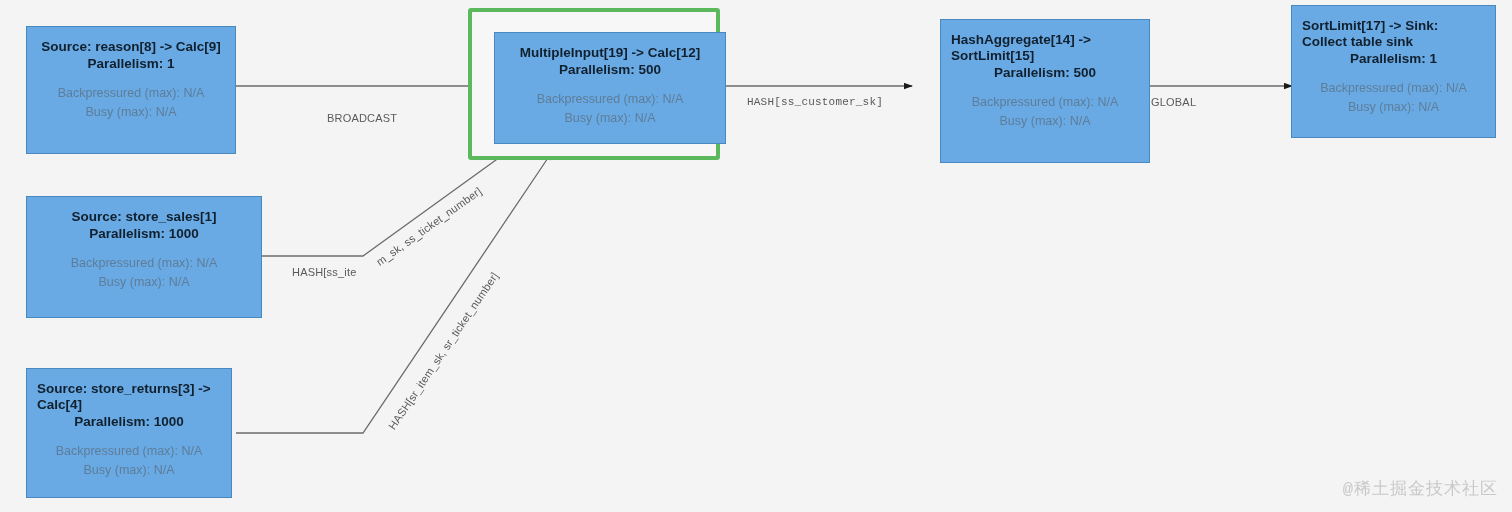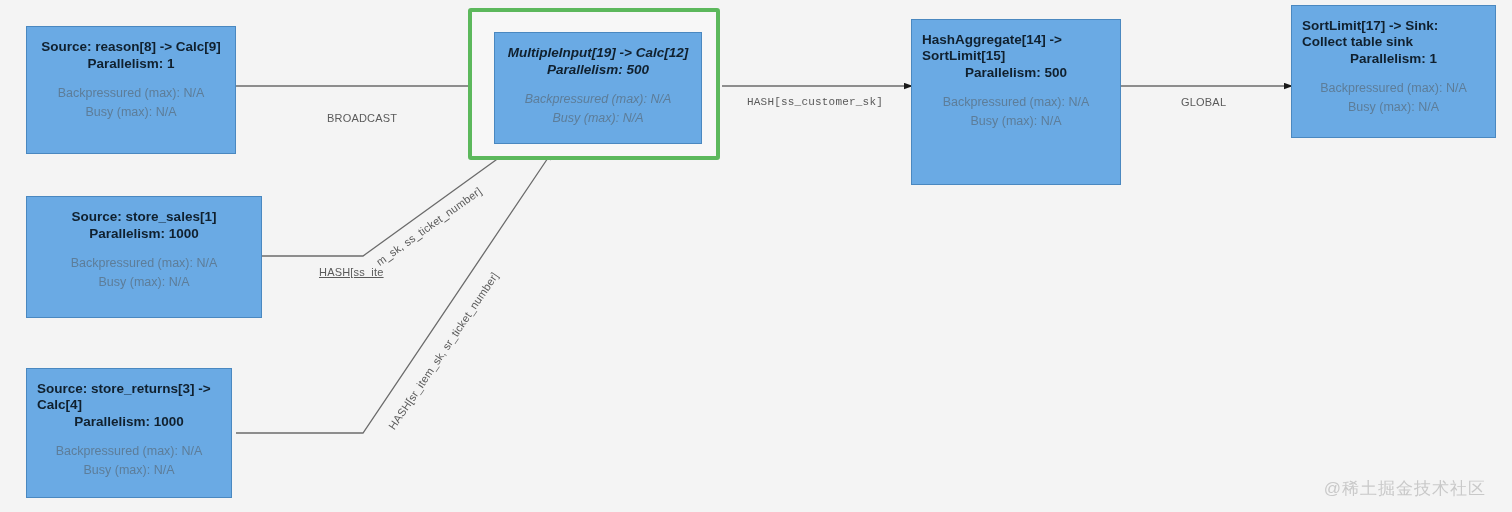--- a/index.html
+++ b/index.html
@@ -81,26 +81,26 @@
     white-space: nowrap;
     letter-spacing: 0.2px;
   }
   .edge-label.rot {
     transform-origin: 0 0;
   }
 
   
   .watermark {
     position: absolute;
-    right: 26px;
+    right: 14px;
     bottom: 12px;
     font-size: 17px;
     color: #c9c9c9;
     letter-spacing: 1px;
-    font-family: Liberation Sans, sans-serif;
+    font-family: Liberation Mono, monospace;
   }
 </style>
 </head>
 <body>
 
 <div id="canvas">
 
   <svg id="edge-layer" viewBox="0 0 1512 512" width="1512" height="512">
     <defs>
       <marker id="arrow" markerWidth="9" markerHeight="9" refX="8" refY="3.2" orient="auto" markerUnits="userSpaceOnUse">
@@ -150,31 +150,31 @@
   <div class="node" style="left:26px; top:368px; width:206px; height:130px;">
     <div class="title left">Source: store_returns[3] -&gt; Calc[4]</div>
     <div class="parallelism">Parallelism: 1000</div>
     <div class="metrics">
       <div>Backpressured (max): N/A</div>
       <div>Busy (max): N/A</div>
     </div>
   </div>
 
   <div class="highlight-ring" style="left:468px; top:8px; width:252px; height:152px;">
-    <div class="node" style="width:208px; height:112px;font-style:italic;">
+    <div class="node" style="width:232px; height:112px;">
       <div class="title center">MultipleInput[19] -&gt; Calc[12]</div>
       <div class="parallelism">Parallelism: 500</div>
       <div class="metrics">
         <div>Backpressured (max): N/A</div>
         <div>Busy (max): N/A</div>
       </div>
     </div>
   </div>
 
-  <div class="node" style="left:911px; top:19px; width:210px; height:166px;">
+  <div class="node" style="left:940px; top:19px; width:210px; height:144px;">
     <div class="title left">HashAggregate[14] -&gt; SortLimit[15]</div>
     <div class="parallelism">Parallelism: 500</div>
     <div class="metrics">
       <div>Backpressured (max): N/A</div>
       <div>Busy (max): N/A</div>
     </div>
   </div>
 
   <div class="node" style="left:1291px; top:5px; width:205px; height:133px;">
     <div class="title left">SortLimit[17] -&gt; Sink: Collect table sink</div>
@@ -182,23 +182,23 @@
     <div class="metrics">
       <div>Backpressured (max): N/A</div>
       <div>Busy (max): N/A</div>
     </div>
   </div>
 
   <div class="edge-label" style="left:327px; top:112px;">BROADCAST</div>
 
   <div class="edge-label" style="left:747px; top:96px;font-family:Liberation Mono, monospace;">HASH[ss_customer_sk]</div>
 
-  <div class="edge-label" style="left:1181px; top:96px;">GLOBAL</div>
-
-  <div class="edge-label" style="left:319px; top:266px;text-decoration:underline;">HASH[ss_ite</div>
+  <div class="edge-label" style="left:1151px; top:96px;">GLOBAL</div>
+
+  <div class="edge-label" style="left:292px; top:266px;">HASH[ss_ite</div>
 
   <div class="edge-label rot" style="left:374px; top:258px; transform: rotate(-35.5deg);">m_sk, ss_ticket_number]</div>
 
   <div class="edge-label rot" style="left:386px; top:425px; transform: rotate(-56deg);">HASH[sr_item_sk, sr_ticket_number]</div>
 
   <div class="watermark">@稀土掘金技术社区</div>
 
 </div>
 
 </body></html>

